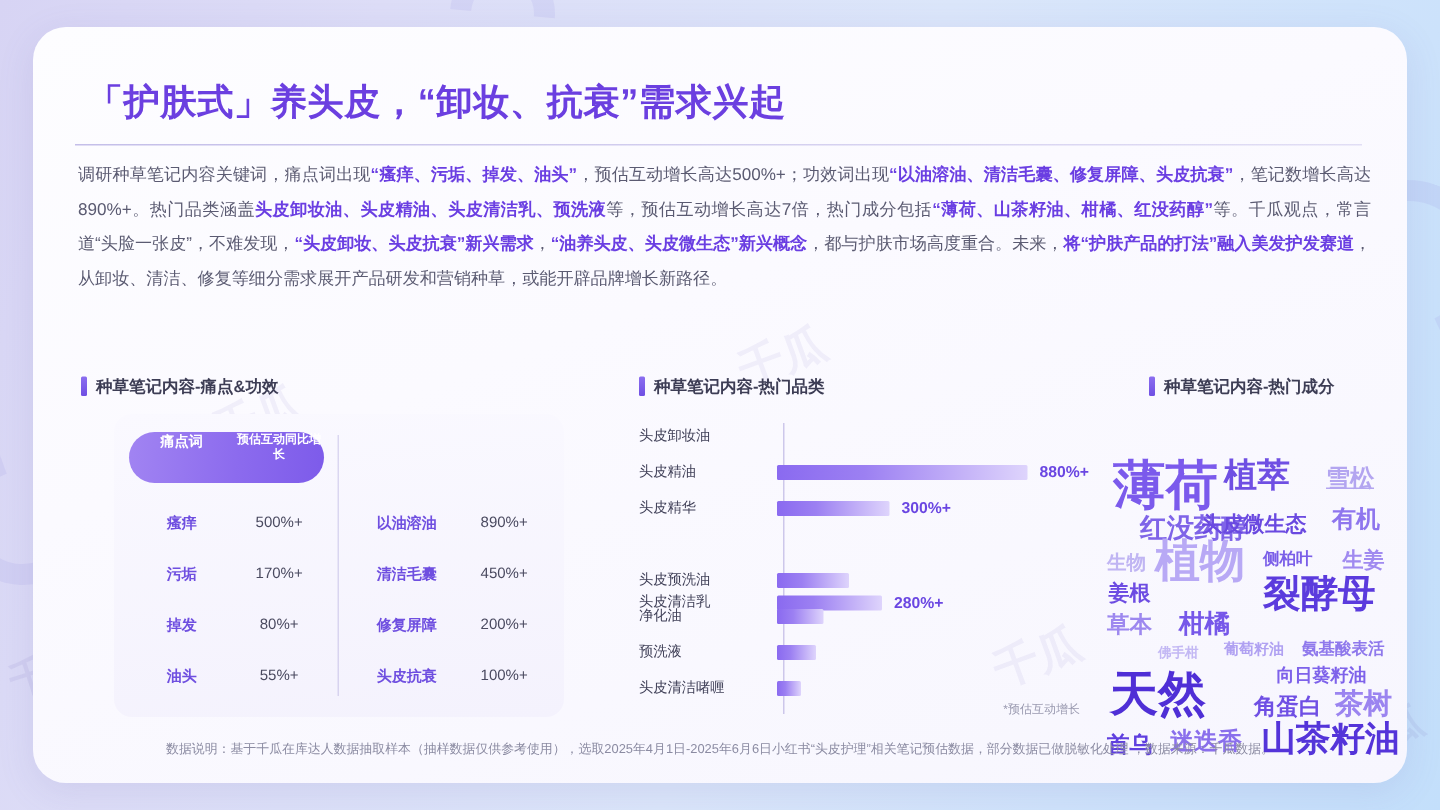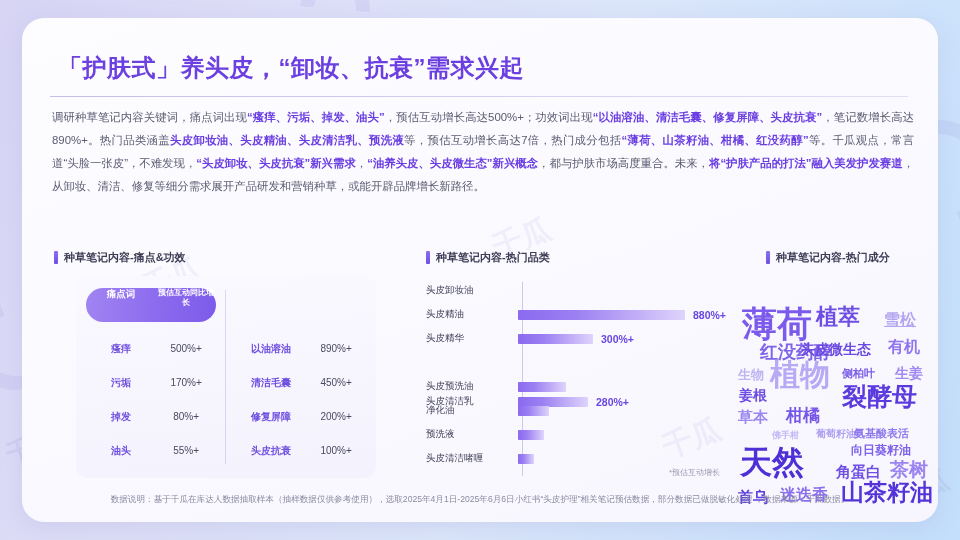--- a/index.html
+++ b/index.html
@@ -212,21 +212,21 @@
       <div class="w" style="left: 0px; top: 92px; font-size: 13px; color: rgb(192, 181, 243);">生物</div>
       <div class="w" style="left: 32px; top: 84px; font-size: 30px; color: rgb(184, 169, 245);">植物</div>
       <div class="w" style="left: 104px; top: 92px; font-size: 11px; color: rgb(122, 94, 232);">侧柏叶</div>
       <div class="w" style="left: 157px; top: 90px; font-size: 14px; color: rgb(160, 138, 240);">生姜</div>
       <div class="w" style="left: 1px; top: 112px; font-size: 14px; color: rgb(109, 76, 226);">姜根</div>
       <div class="w" style="left: 104px; top: 108px; font-size: 25px; color: rgb(91, 59, 221);">裂酵母</div>
       <div class="w" style="left: 0px; top: 133px; font-size: 15px; color: rgb(157, 136, 239);">草本</div>
       <div class="w" style="left: 48px; top: 131px; font-size: 17px; color: rgb(118, 87, 233);">柑橘</div>
       <div class="w" style="left: 34px; top: 155px; font-size: 9px; color: rgb(195, 184, 244);">佛手柑</div>
       <div class="w" style="left: 78px; top: 153px; font-size: 10px; color: rgb(176, 161, 242);">葡萄籽油</div>
-      <div class="w" style="left: 116px; top: 152px; font-size: 11px; color: rgb(143, 121, 236);">氨基酸表活</div>
+      <div class="w" style="left: 130px; top: 152px; font-size: 11px; color: rgb(143, 121, 236);">氨基酸表活</div>
       <div class="w" style="left: 2px; top: 170px; font-size: 32px; color: rgb(79, 47, 214);">天然</div>
       <div class="w" style="left: 113px; top: 168px; font-size: 12px; color: rgb(126, 98, 234);">向日葵籽油</div>
       <div class="w" style="left: 98px; top: 188px; font-size: 15px; color: rgb(111, 79, 228);">角蛋白</div>
       <div class="w" style="left: 152px; top: 184px; font-size: 19px; color: rgb(155, 132, 240);">茶树</div>
       <div class="w" style="left: 0px; top: 213px; font-size: 15px; color: rgb(95, 63, 223);">首乌</div>
       <div class="w" style="left: 42px; top: 211px; font-size: 16px; color: rgb(138, 111, 236);">迷迭香</div>
       <div class="w" style="left: 103px; top: 205px; font-size: 23px; color: rgb(84, 52, 217);">山茶籽油</div>
     </div>
 
   <div class="foot">数据说明：基于千瓜在库达人数据抽取样本（抽样数据仅供参考使用），选取2025年4月1日-2025年6月6日小红书“头皮护理”相关笔记预估数据，部分数据已做脱敏化处理 ，数据来源：千瓜数据。</div>

